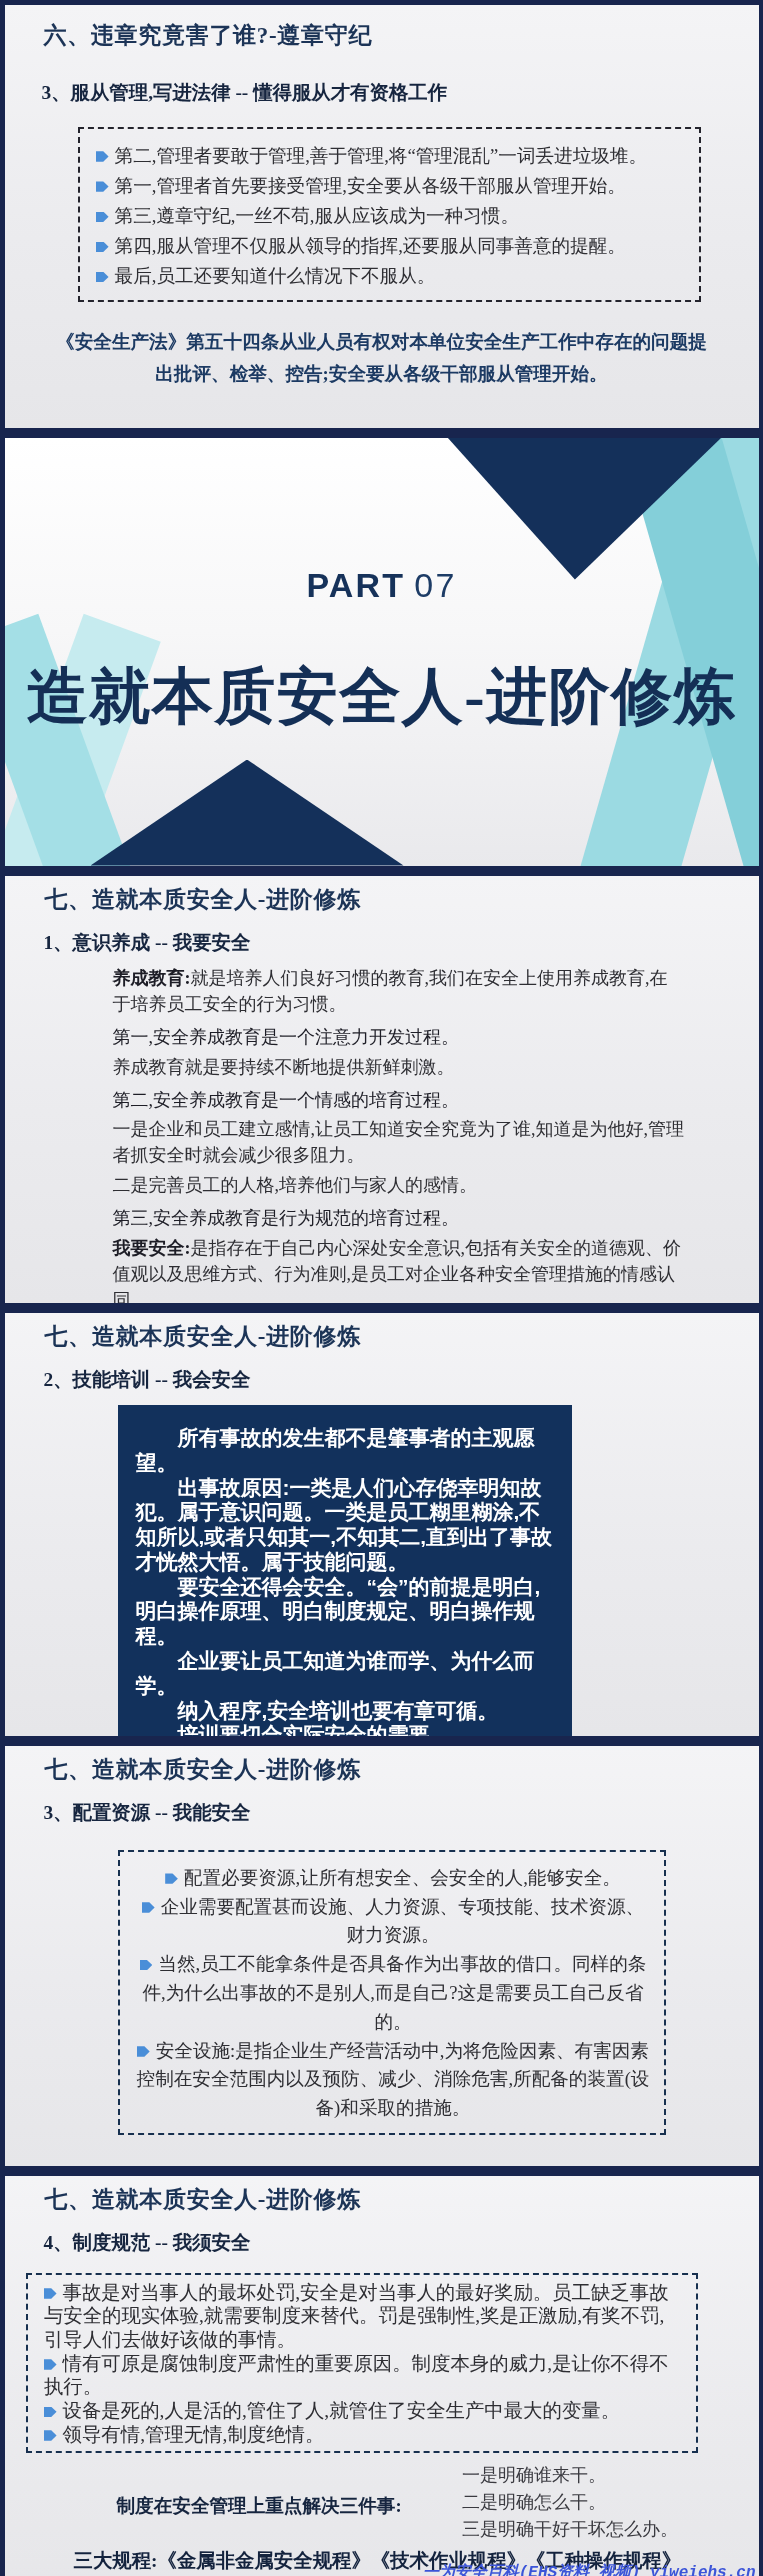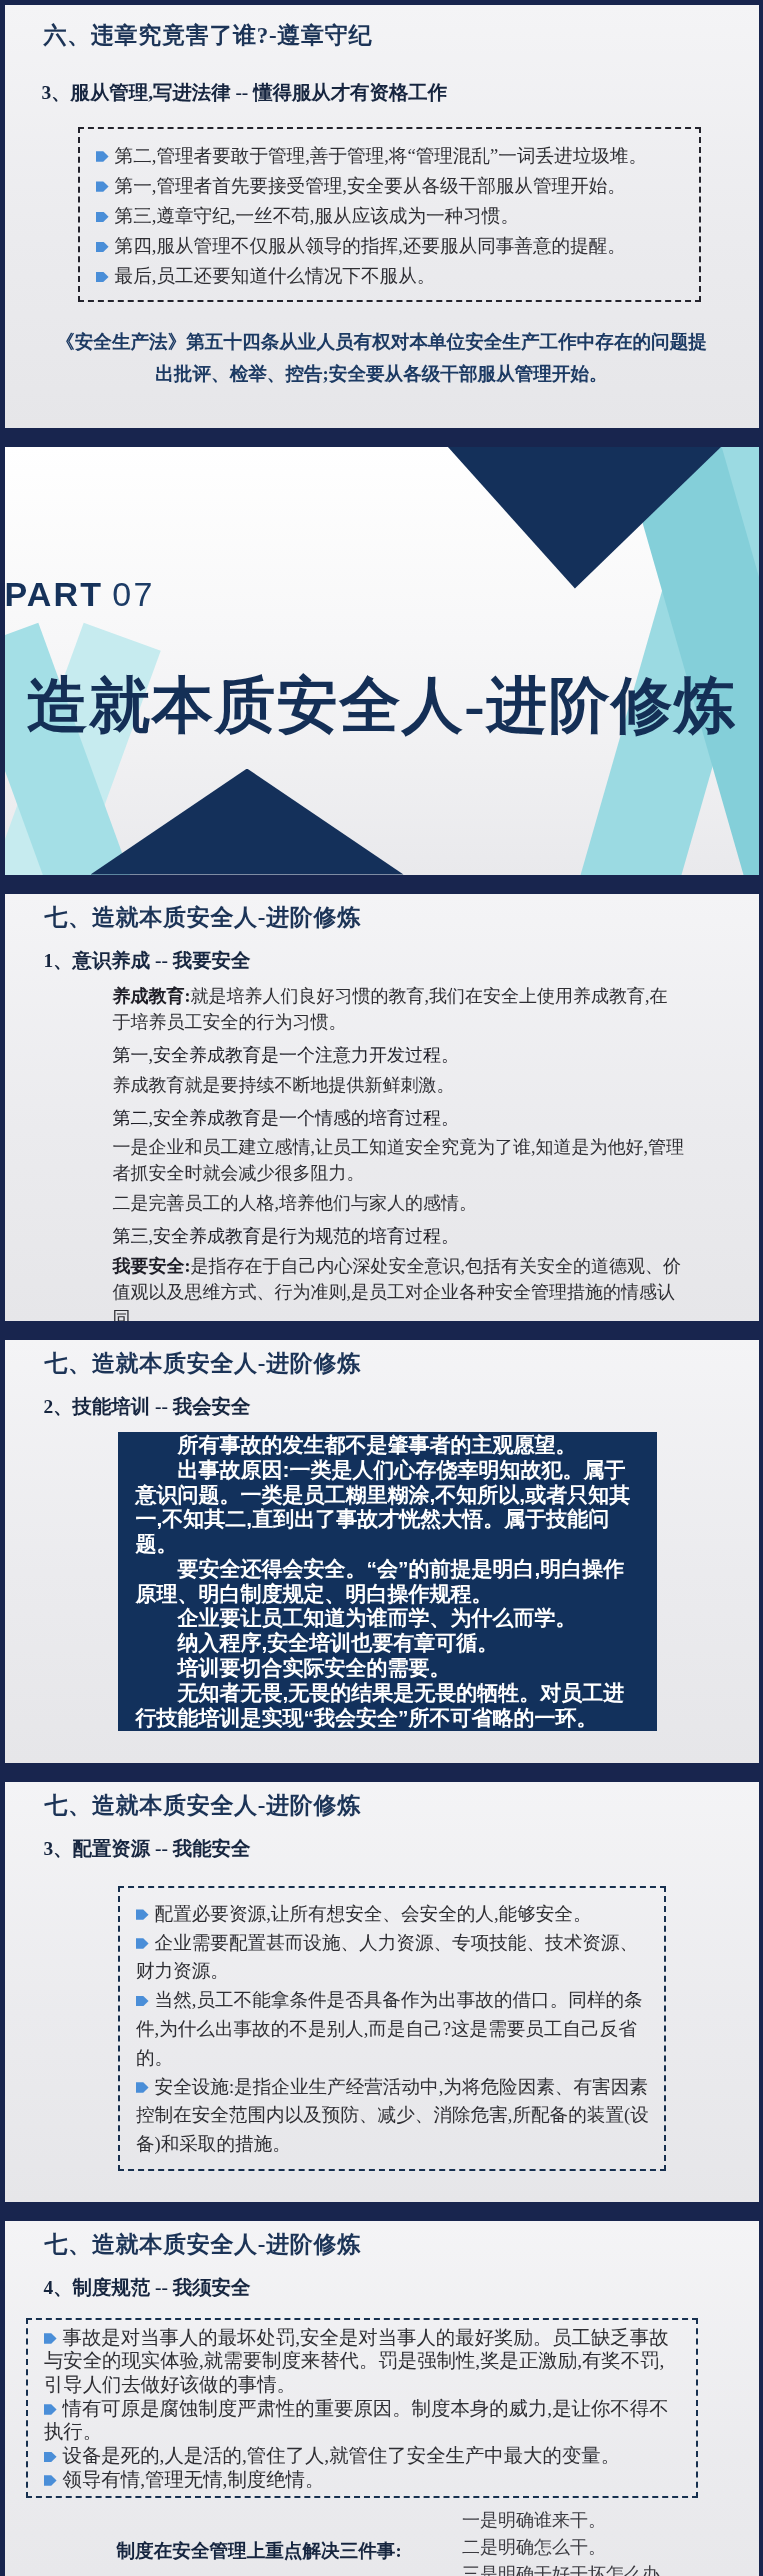--- a/index.html
+++ b/index.html
@@ -1,17 +1,17 @@
 <!DOCTYPE html>
 <html style="font-size:12px"><head>
 <meta charset="utf-8">
 <style>
   html,body{margin:0;padding:0;background:#0f1c3d;}
   .page{position:relative;width:763px;height:2576px;background:#18254e;box-sizing:border-box;
-        padding:4.5px;display:flex;flex-direction:column;gap:19px;
+        padding:4.5px;display:flex;flex-direction:column;gap:10px;
         font-family:"Liberation Serif",serif;}
   .slide{position:relative;overflow:hidden;flex:none;box-sizing:border-box;
          background:linear-gradient(180deg,#f4f4f6 0%,#ebebee 55%,#e6e6e9 100%);}
   
   .hdr{margin:10.4px 0 0 40px;font-size:23px;font-weight:bold;color:#1c3457;letter-spacing:0.7px;line-height:27px;}
   .sub{margin:19.4px 0 0 39px;font-size:19.4px;font-weight:bold;color:#16253f;line-height:22.4px;}
   .marker{display:inline-block;width:12.7px;height:10.4px;background:#4a8ed8;margin:0 6px 1.5px 0;
           vertical-align:middle;clip-path:polygon(0 0,58% 0,100% 50%,58% 100%,0 100%);}
   
   .sa-title{margin:15px 0 0 39px;font-size:23px;font-weight:bold;color:#1c3457;letter-spacing:0.7px;}
@@ -25,39 +25,39 @@
   .sb{background:linear-gradient(180deg,#ffffff 0%,#f7f7f8 45%,#e9e9ec 100%);}
   .band{position:absolute;}
   .br1{left:636px;top:-186px;width:97px;height:820px;background:#9bdae2;transform:rotate(16deg);}
   .br2{left:682px;top:-186px;width:97px;height:820px;background:#84cfd9;transform:rotate(-16deg);}
   .bl1{left:15px;top:179px;width:82px;height:358px;background:#c6ebef;transform:rotate(20deg);}
   .bl2{left:15px;top:179px;width:82px;height:358px;background:#a4dfe6;transform:rotate(-20deg);}
   .tri-top{position:absolute;top:0;left:443px;width:274px;height:142px;background:#14305a;
            clip-path:polygon(0 0,100% 0,46.5% 100%);}
   .tri-bottom{position:absolute;bottom:0;left:86px;width:313px;height:106px;background:#14305a;
               clip-path:polygon(50% 0,100% 100%,0 100%);}
-  .sb-part{position:absolute;left:0;top:128px;width:100%;text-align:left;color:#16325a;
+  .sb-part{position:absolute;left:0;top:128px;width:100%;text-align:center;color:#16325a;
            font-family:"Liberation Sans",sans-serif;font-size:34px;letter-spacing:2.2px;z-index:3;}
   .sb-part .pw{font-weight:800;}
   .sb-part .pn{font-weight:400;margin-left:9px;color:#1d3c66;}
   .sb-title{position:absolute;left:0;top:218px;width:100%;text-align:center;font-size:61px;
             font-weight:bold;color:#142f56;letter-spacing:1.5px;z-index:3;}
   
   .sc-body{margin:10.4px 0 0 108px;width:572px;font-size:18px;color:#2e2e33;line-height:1.45;}
   .sc-body p{margin:3.7px 0;}
   .sc-body .bp{font-weight:normal;color:#1d1d26;margin:6.7px 0 3.7px 0;}
   .sc-body b{color:#1d1d26;}
   
-  .sd-box{margin:13.4px 0 0 113px;width:539px;box-sizing:border-box;background:#12315c;
-          padding:1px 18px;}
+  .sd-box{margin:13.4px 0 0 113px;width:454px;box-sizing:border-box;background:#12315c;
+          padding:21px 18px;}
   .sd-box p{margin:0;color:#ffffff;font-weight:bold;font-size:21px;line-height:1.18;
             text-indent:2em;font-family:"Liberation Sans",sans-serif;}
   
   .se-box{margin:25px 0 0 113px;width:548px;box-sizing:border-box;border:2.2px dashed #17304f;
-          padding:12px 13.4px 10.4px 16.4px;font-size:18.6px;line-height:1.55;color:#2e2e33;}
+          padding:12px 13.4px 10.4px 16.4px;font-size:18.6px;line-height:1.55;color:#2e2e33;text-align:center;}
   .se-box p{margin:0;}
   
   .sf-box{margin:18px 0 0 21px;width:672px;box-sizing:border-box;border:2.2px dashed #17304f;
           padding:6px 13.4px 4.5px 16.4px;font-size:19.4px;line-height:1.22;color:#2e2e33;}
   .sf-box p{margin:0;}
   .sf-row{display:flex;margin:9px 0 0 112px;}
   .sf-label{width:335px;padding-top:31px;font-size:18.6px;font-weight:bold;color:#16253f;}
   .sf-list{margin-left:10.4px;font-size:18px;color:#3a3a40;line-height:1.5;}
   .sf-regs{margin:3px 0 0 69px;width:663px;font-size:19.4px;font-weight:bold;color:#14233e;line-height:1.58;}
   .watermark{position:absolute;right:3px;bottom:21px;z-index:5;color:#3c55d8;font-size:16px;

